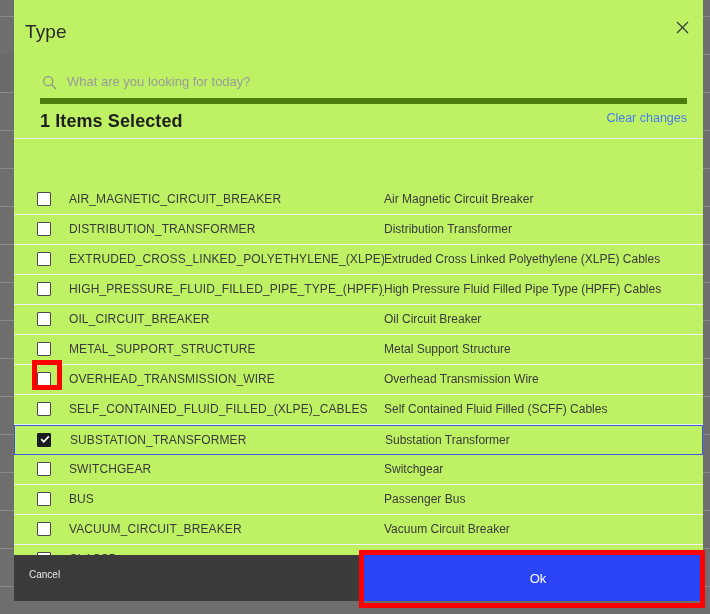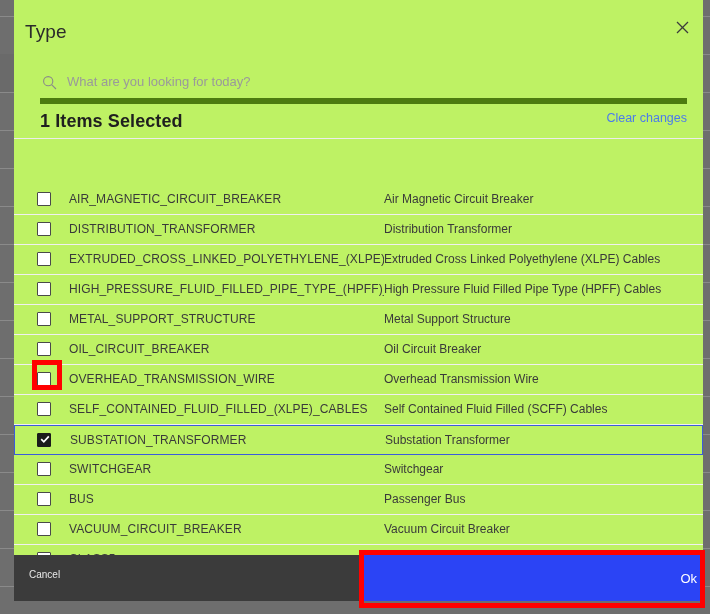--- a/index.html
+++ b/index.html
@@ -238,21 +238,21 @@
     position: absolute;
     left: 350px;
     top: 0;
     width: 339px;
     height: 46px;
     background: #2b44f5;
     border: none;
     color: #ffffff;
     font-size: 13px;
     font-family: "Liberation Sans", sans-serif;
-    text-align: right;
+    text-align: center;
     padding-left: 15px;
     cursor: pointer;
     box-sizing: border-box;
   }
 
   
   .annot {
     position: absolute;
     border: 5px solid #ff0000;
     box-sizing: border-box;
@@ -353,27 +353,27 @@
         <div class="col-code">EXTRUDED_CROSS_LINKED_POLYETHYLENE_(XLPE)_CA...</div>
         <div class="col-label">Extruded Cross Linked Polyethylene (XLPE) Cables</div>
       </div>
       <div class="row">
         <div class="cb"></div>
         <div class="col-code">HIGH_PRESSURE_FLUID_FILLED_PIPE_TYPE_(HPFF)_CA...</div>
         <div class="col-label">High Pressure Fluid Filled Pipe Type (HPFF) Cables</div>
       </div>
       <div class="row">
         <div class="cb"></div>
+        <div class="col-code">OIL_CIRCUIT_BREAKER</div>
+        <div class="col-label">Oil Circuit Breaker</div>
+      </div>
+      <div class="row">
+        <div class="cb"></div>
         <div class="col-code">METAL_SUPPORT_STRUCTURE</div>
         <div class="col-label">Metal Support Structure</div>
-      </div>
-      <div class="row">
-        <div class="cb"></div>
-        <div class="col-code">OIL_CIRCUIT_BREAKER</div>
-        <div class="col-label">Oil Circuit Breaker</div>
       </div>
       <div class="row">
         <div class="cb"></div>
         <div class="col-code">OVERHEAD_TRANSMISSION_WIRE</div>
         <div class="col-label">Overhead Transmission Wire</div>
       </div>
       <div class="row">
         <div class="cb"></div>
         <div class="col-code">SELF_CONTAINED_FLUID_FILLED_(XLPE)_CABLES</div>
         <div class="col-label">Self Contained Fluid Filled (SCFF) Cables</div>

